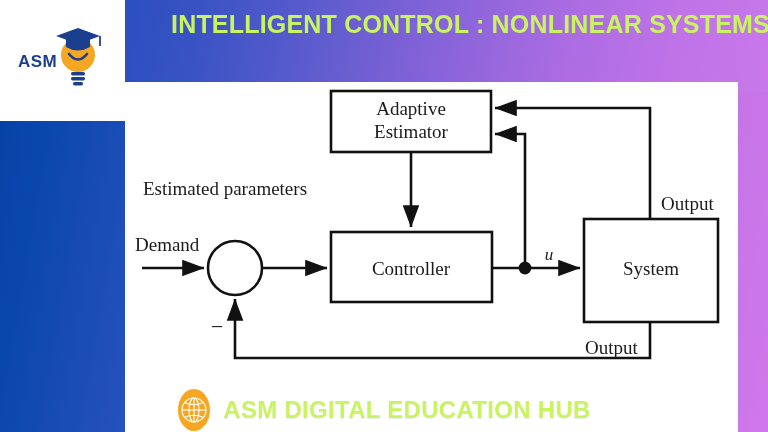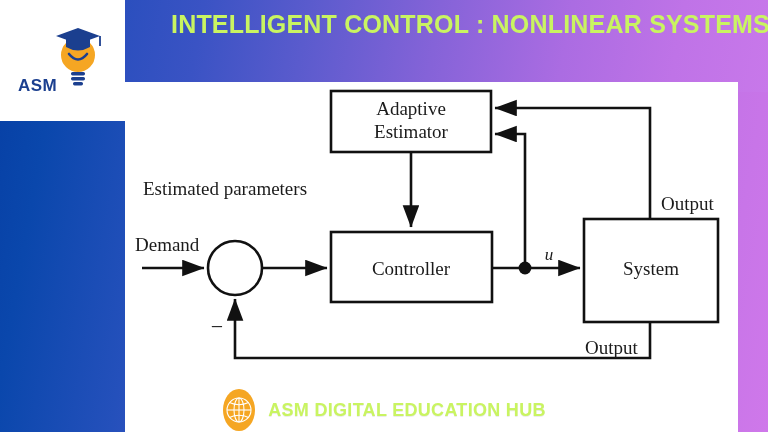--- a/index.html
+++ b/index.html
@@ -79,21 +79,20 @@
   }
   .logo-text {
     position: absolute;
     left: 2px;
     top: 30px;
     font-size: 17px;
     font-weight: bold;
     color: #1b3f8f;
     letter-spacing: 0.5px;
     font-family: "Liberation Sans", sans-serif;
-    margin-top: 24px;
   }
 
   
   .content-panel {
     position: absolute;
     left: 125px;
     top: 82px;
     width: 613px;
     height: 354px;
     background: #ffffff;
@@ -119,21 +118,21 @@
     justify-content: center;
   }
   .globe-icon {
     width: 34px;
     height: 42px;
     margin-right: 12px;
     flex: none;
   }
   .bottom-text {
     color: #c9f461;
-    font-size: 18px;
+    font-size: 24px;
     font-weight: bold;
     letter-spacing: 0.3px;
     font-family: "Liberation Sans", sans-serif;
     text-shadow: 0 1px 0 rgba(0,0,0,0.08);
   }
 
   .diagram text {
     font-family: "Liberation Serif", serif;
     fill: #1b1b1b;
   }

